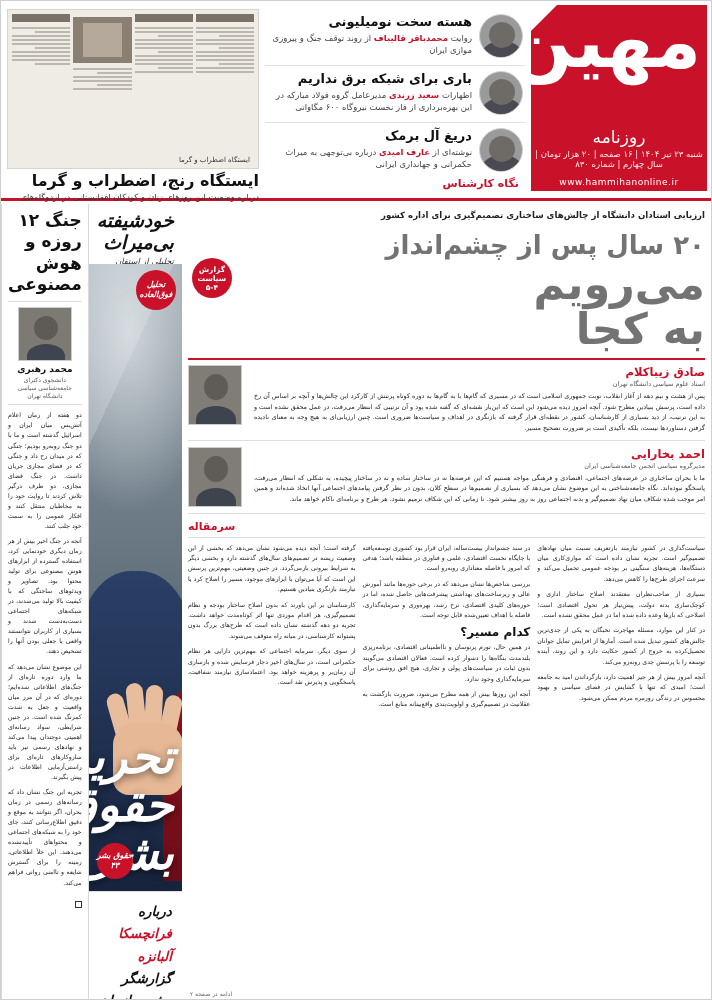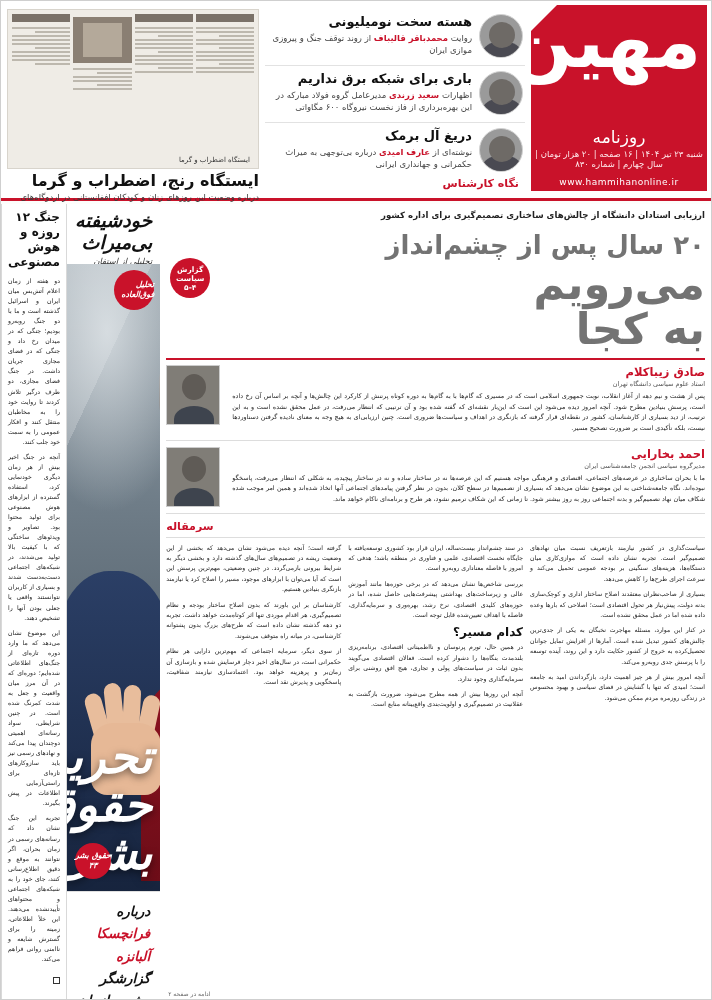--- a/index.html
+++ b/index.html
@@ -183,21 +183,21 @@
 
   
   .col-right {
     width: 92px;
     border-left: 1px solid #d9d9d9;
     padding: 6px 6px 4px 6px;
     direction: rtl; text-align: right;
     background: #fff;
   }
   .war-title {
-    font-size: 12px; font-weight: bold; color: #111;
+    font-size: 17px; font-weight: bold; color: #111;
     line-height: 1.25; margin-bottom: 6px;
   }
   .author-box {
     border-top: 1px solid #ddd;
     border-bottom: 1px solid #ddd;
     padding: 5px 0;
     margin-bottom: 5px;
     text-align: center;
   }
   .author-photo {
@@ -320,21 +320,21 @@
     font-size: 47px; font-weight: bold; line-height: 1.02;
     text-shadow: 0 2px 8px rgba(0,0,0,.55);
   }
   .badge-red {
     position: absolute; z-index: 9;
     background: #c9122a; color: #fff; border-radius: 50%;
     display: flex; align-items: center; justify-content: center;
     text-align: center; direction: rtl; font-weight: bold;
   }
   .badge-analysis {
-    top: 6px; right: 6px; width: 40px; height: 40px; font-size: 8px; line-height: 1.2; text-align: right;
+    top: 6px; right: 6px; width: 40px; height: 40px; font-size: 8px; line-height: 1.2;
   }
   .badge-human {
     bottom: 12px; left: 8px; width: 36px; height: 36px; font-size: 8px; line-height: 1.2;
   }
   .photo-caption {
     position: absolute;
     bottom: 0; right: 0; left: 0;
     height: 108px;
     padding: 8px 10px;
     direction: rtl; text-align: right;
@@ -632,20 +632,25 @@
 
       <div class="photo-caption">
         <span>درباره</span>
         <b>فرانچسکا آلبانزه</b>
         <span>گزارشگر ویژه سازمان ملل در کرانه باختری و نوار غزه که به خاطر مقابله با نتانیاهو با اقدام وزارت امور خارجه آمریکا مواجه شد</span>
       </div>
     </div>
 
     <div class="col-right">
       <div class="war-title">جنگ ۱۲ روزه و هوش مصنوعی</div>
+      <div class="author-box">
+        <div class="author-photo"></div>
+        <div class="author-name">محمد رهبری</div>
+        <div class="author-role">دانشجوی دکترای جامعه‌شناسی سیاسی دانشگاه تهران</div>
+      </div>
       <p>دو هفته از زمان اعلام آتش‌بس میان ایران و اسرائیل گذشته است و ما با دو جنگ روبه‌رو بودیم؛ جنگی که در میدان رخ داد و جنگی که در فضای مجازی جریان داشت. در جنگ فضای مجازی، دو طرف درگیر تلاش کردند تا روایت خود را به مخاطبان منتقل کنند و افکار عمومی را به سمت خود جلب کنند.</p>
       <p>آنچه در جنگ اخیر بیش از هر زمان دیگری خودنمایی کرد، استفاده گسترده از ابزارهای هوش مصنوعی برای تولید محتوا بود. تصاویر و ویدئوهای ساختگی که با کیفیت بالا تولید می‌شدند، در شبکه‌های اجتماعی دست‌به‌دست شدند و بسیاری از کاربران نتوانستند واقعی یا جعلی بودن آنها را تشخیص دهند.</p>
       <p>این موضوع نشان می‌دهد که ما وارد دوره تازه‌ای از جنگ‌های اطلاعاتی شده‌ایم؛ دوره‌ای که در آن مرز میان واقعیت و جعل به شدت کمرنگ شده است. در چنین شرایطی، سواد رسانه‌ای اهمیتی دوچندان پیدا می‌کند و نهادهای رسمی نیز باید سازوکارهای تازه‌ای برای راستی‌آزمایی اطلاعات در پیش بگیرند.</p>
       <p>تجربه این جنگ نشان داد که رسانه‌های رسمی در زمان بحران، اگر نتوانند به موقع و دقیق اطلاع‌رسانی کنند، جای خود را به شبکه‌های اجتماعی و محتواهای تأییدنشده می‌دهند. این خلأ اطلاعاتی، زمینه را برای گسترش شایعه و ناامنی روانی فراهم می‌کند.</p>
       <span class="endmark"></span>
     </div>
 
   </div>
 </div>
 

